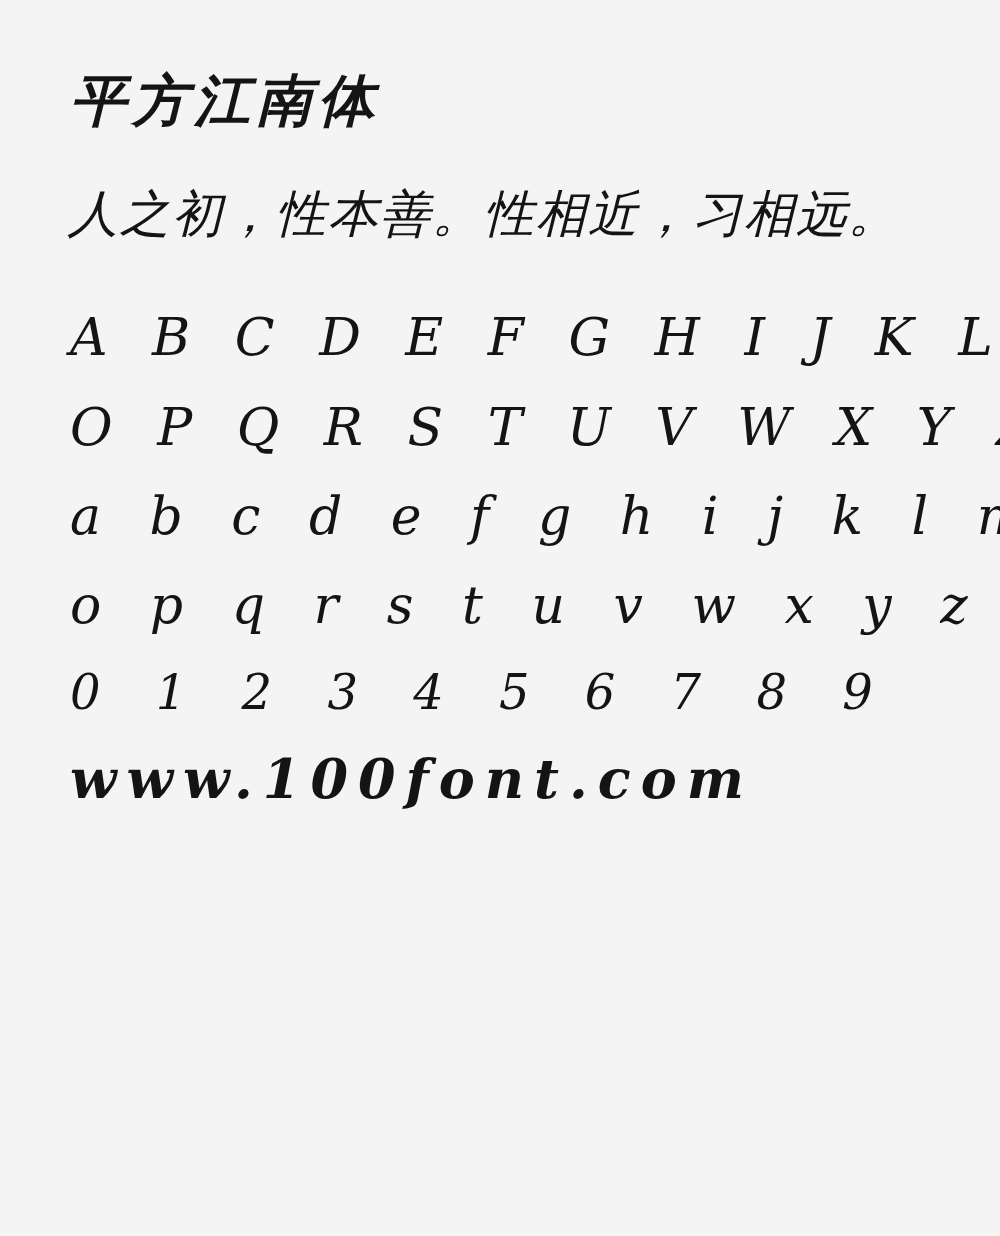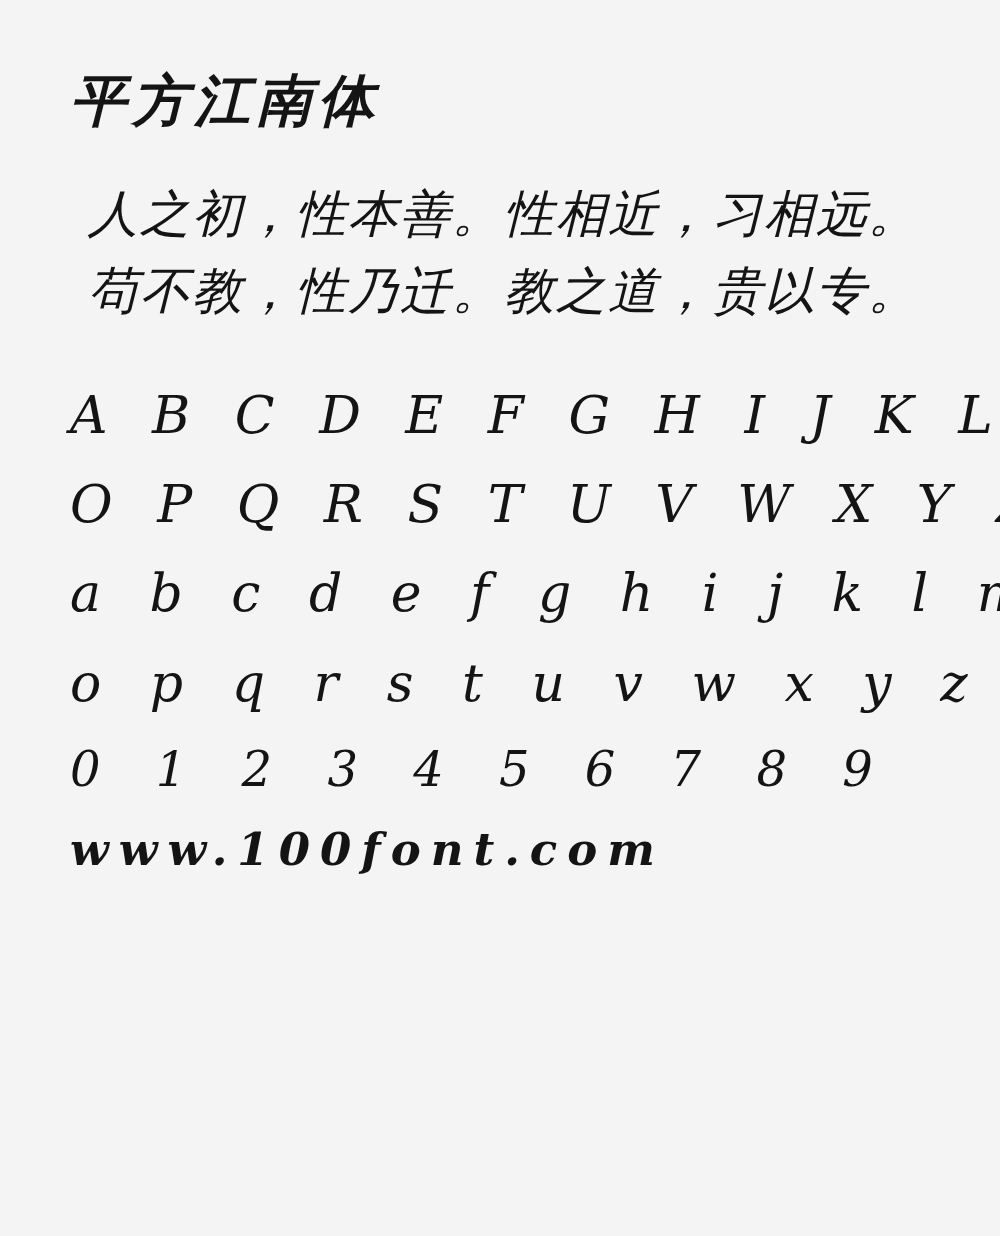--- a/index.html
+++ b/index.html
@@ -27,21 +27,20 @@
     font-size: 56px;
     line-height: 1.1;
     letter-spacing: 6px;
     font-style: italic;
     font-weight: 600;
     margin: 0 0 46px 4px;
     white-space: nowrap;
   }
   .sample-block {
     margin: 0 0 42px 0;
-    text-align: center;
   }
   .sample-line {
     font-family: "DejaVu Serif", serif;
     font-size: 50px;
     line-height: 1.47;
     letter-spacing: 2px;
     font-style: italic;
     white-space: nowrap;
     margin: 0 0 4px 2px;
   }
@@ -62,34 +61,33 @@
   }
   .glyph-line.lower {
     letter-spacing: 16px;
   }
   .glyph-line.digits {
     letter-spacing: 20px;
     font-size: 48px;
   }
   .glyph-line.site {
     letter-spacing: 10px;
-    font-size: 45px;
+    font-size: 54px;
     font-weight: 600;
   }
 </style>
 </head>
 <body>
 
 <div class="page">
 
   <h1 class="font-title">平方江南体</h1>
 
   <div class="sample-block">
     <div class="sample-line">人之初，性本善。性相近，习相远。</div>
-    <div class="sample-line">苟不教，性乃迁。教之道，贵以专。</div>
   </div>
 
   <div class="glyph-block">
     <div class="glyph-line upper">A B C D E F G H I J K L M N</div>
     <div class="glyph-line upper">O P Q R S T U V W X Y Z</div>
     <div class="glyph-line lower">a b c d e f g h i j k l m n</div>
     <div class="glyph-line lower">o p q r s t u v w x y z</div>
     <div class="glyph-line digits">0 1 2 3 4 5 6 7 8 9</div>
     <div class="glyph-line site">www.100font.com</div>
   </div>

